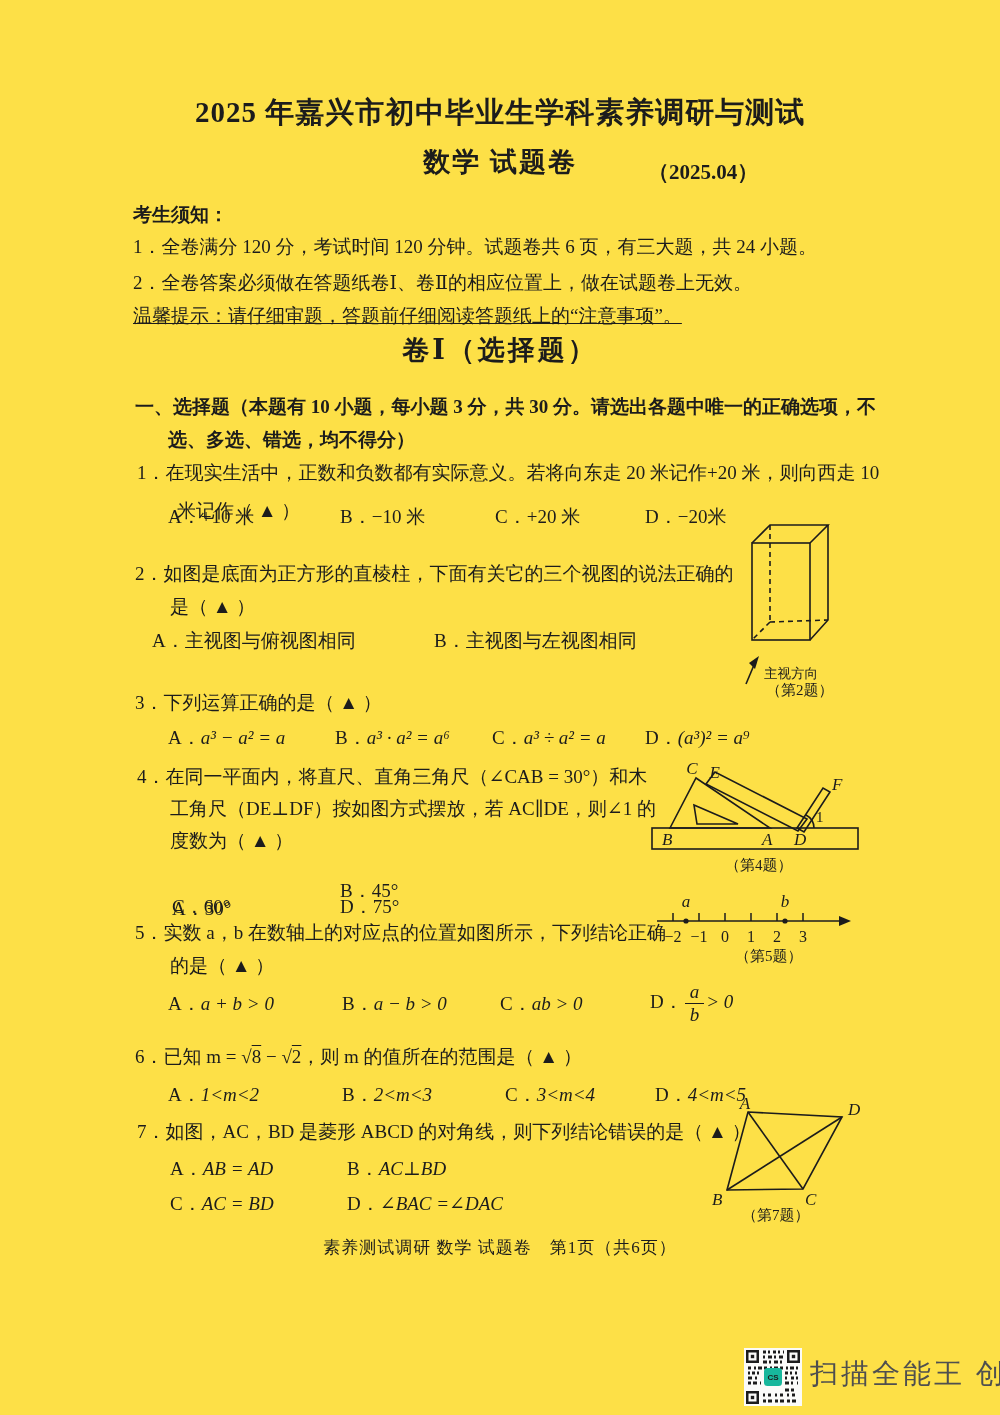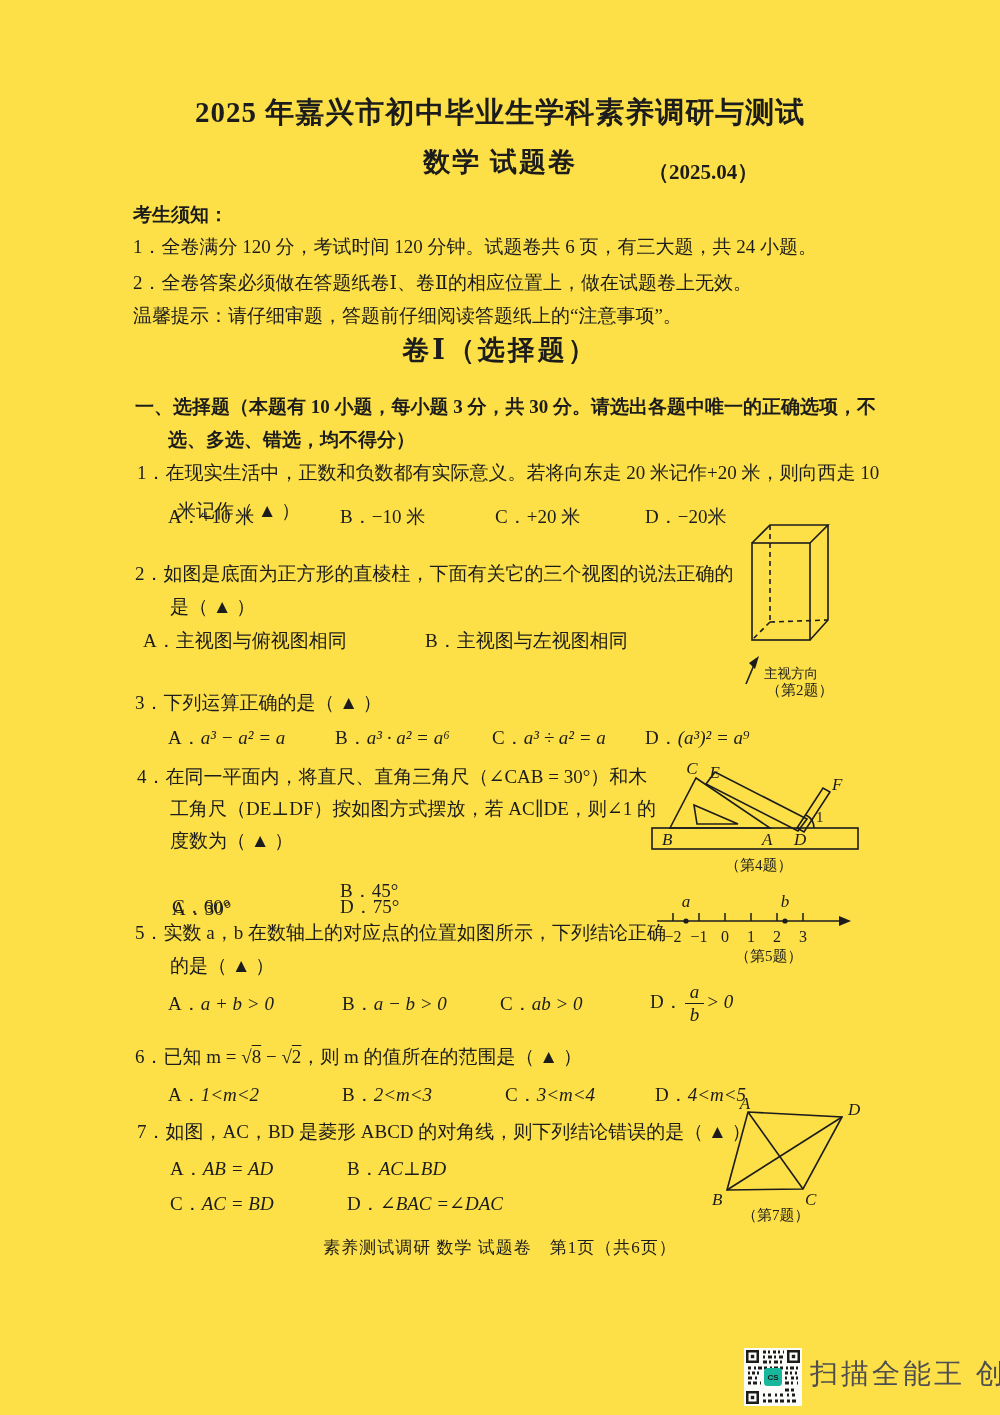--- a/index.html
+++ b/index.html
@@ -35,35 +35,35 @@
 
 <div class="page">
 
   <div class="abs ctr b title1" style="top:96px;">2025 年嘉兴市初中毕业生学科素养调研与测试</div>
   <div class="abs ctr b title2" style="top:146px;">数学 试题卷</div>
   <div class="abs b date" style="top:156px;left:648px;">（2025.04）</div>
 
   <div class="abs b" style="top:198px;left:133px;">考生须知：</div>
   <div class="abs" style="top:230px;left:133px;">1．全卷满分 120 分，考试时间 120 分钟。试题卷共 6 页，有三大题，共 24 小题。</div>
   <div class="abs" style="top:266px;left:133px;">2．全卷答案必须做在答题纸卷Ⅰ、卷Ⅱ的相应位置上，做在试题卷上无效。</div>
-  <div class="abs" style="top:299px;left:133px;">温馨提示：请仔细审题，答题前仔细阅读答题纸上的“注意事项”。</div>
+  <div class="abs" style="top:299px;left:133px;text-decoration:underline;">温馨提示：请仔细审题，答题前仔细阅读答题纸上的“注意事项”。</div>
 
   <div class="abs ctr b sect" style="top:334px;">卷Ⅰ（选择题）</div>
   <div class="abs b" style="top:390px;left:135px;">一、选择题（本题有 10 小题，每小题 3 分，共 30 分。请选出各题中唯一的正确选项，不</div>
   <div class="abs b" style="top:423px;left:168px;">选、多选、错选，均不得分）</div>
 
   <div class="abs" style="top:456px;left:137px;">1．在现实生活中，正数和负数都有实际意义。若将向东走 20 米记作+20 米，则向西走 10</div>
   <div class="abs" style="top:494px;left:170px;margin-left:7px;">米记作（ ▲ ）</div>
   <div class="abs optrow" style="top:498px;left:168px;">
     <span class="cell" style="width:172px;"><span>A．</span><span>+10 米</span></span><span class="cell" style="width:155px;"><span>B．</span><span>−10 米</span></span><span class="cell" style="width:150px;"><span>C．</span><span>+20 米</span></span><span class="cell"><span>D．</span><span>−20米</span></span>
   </div>
 
   <div class="abs" style="top:557px;left:135px;">2．如图是底面为正方形的直棱柱，下面有关它的三个视图的说法正确的</div>
   <div class="abs" style="top:590px;left:170px;">是（ ▲ ）</div>
-  <div class="abs optrow" style="top:622px;left:143px;text-decoration:underline;">
+  <div class="abs optrow" style="top:622px;left:152px;text-decoration:underline;">
     <span class="cell" style="width:282px;"><span>A．</span><span>主视图与俯视图相同</span></span><span class="cell"><span>B．</span><span>主视图与左视图相同</span></span>
   </div>
 
   <svg style="left:738px;top:512px;" width="130" height="185" viewBox="0 0 130 185">
     <g stroke="#1c1c1c" stroke-width="1.6" fill="none">
       <rect x="14" y="31" width="58" height="97"></rect>
       <path d="M14 31 L32 13 L90 13 L72 31"></path>
       <path d="M90 13 L90 108 L72 128"></path>
       <g stroke-dasharray="5 4">
         <path d="M32 13 L32 110"></path>

